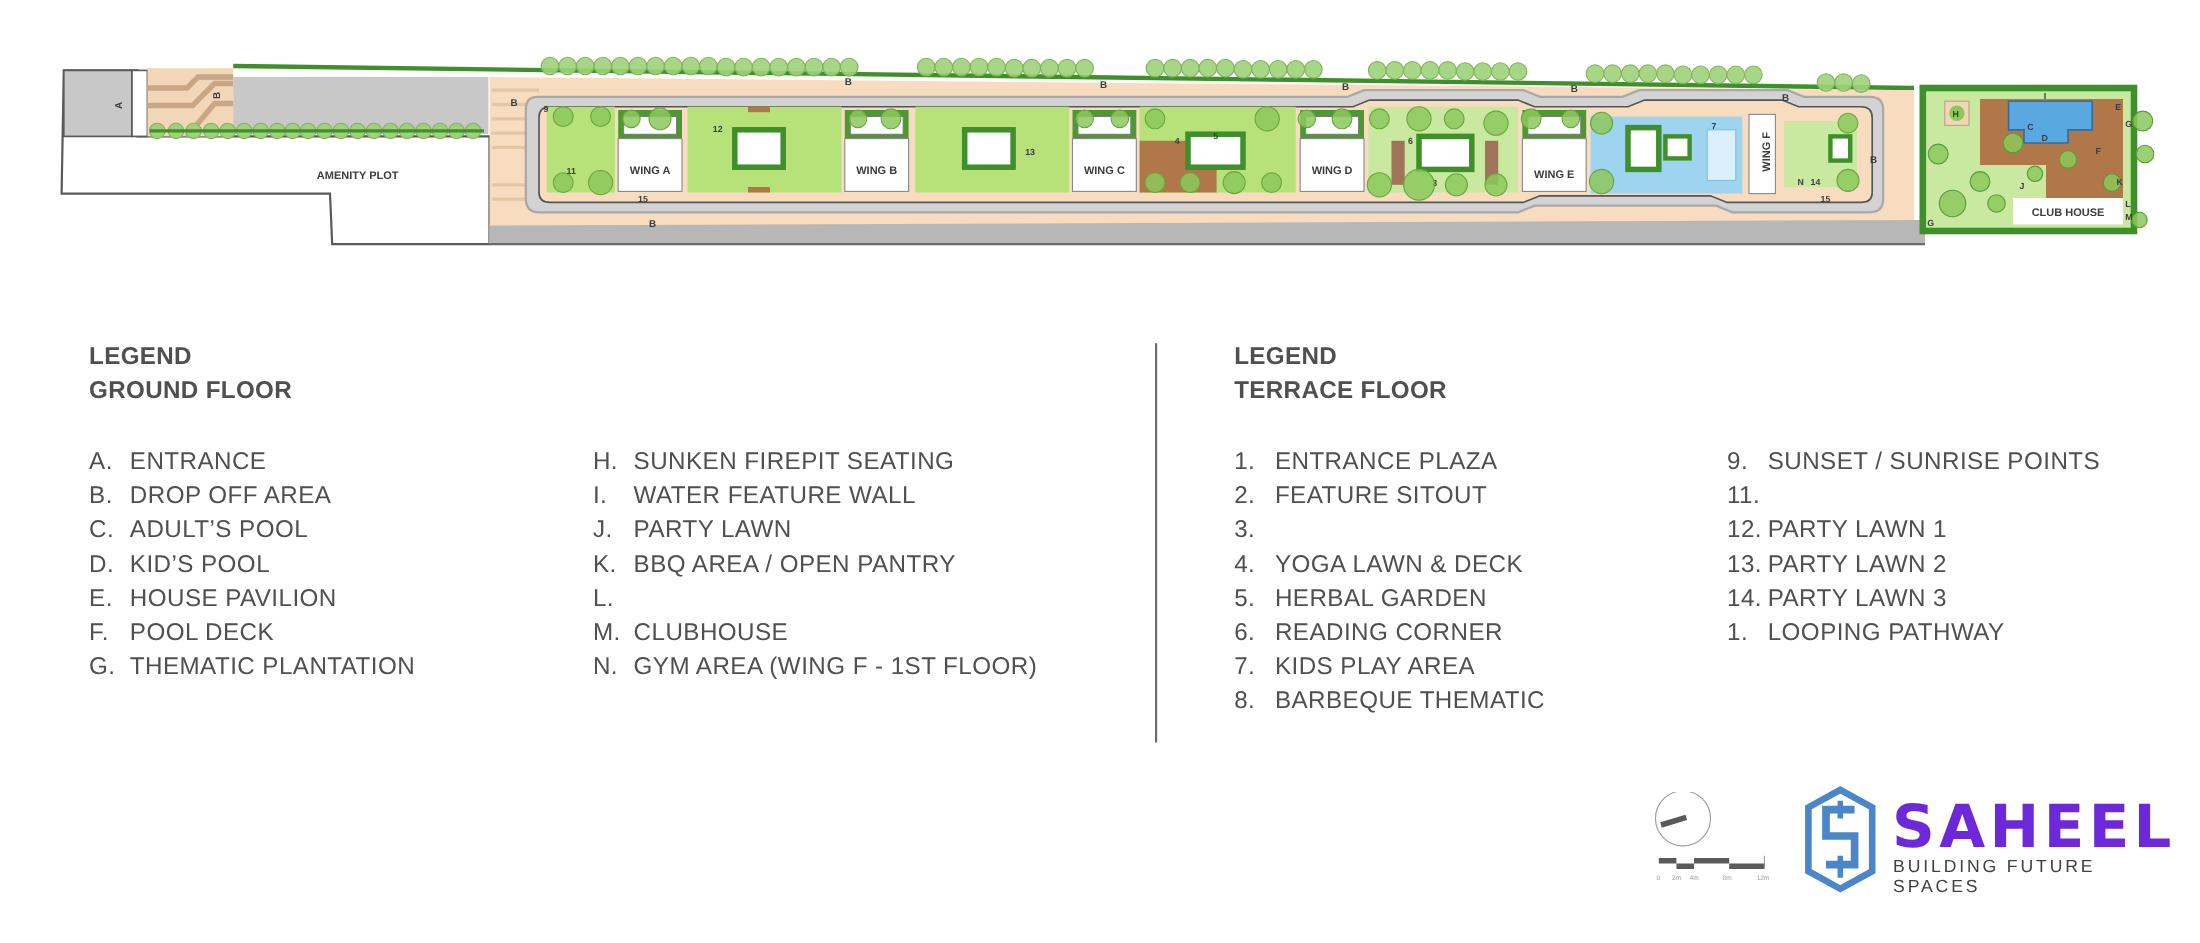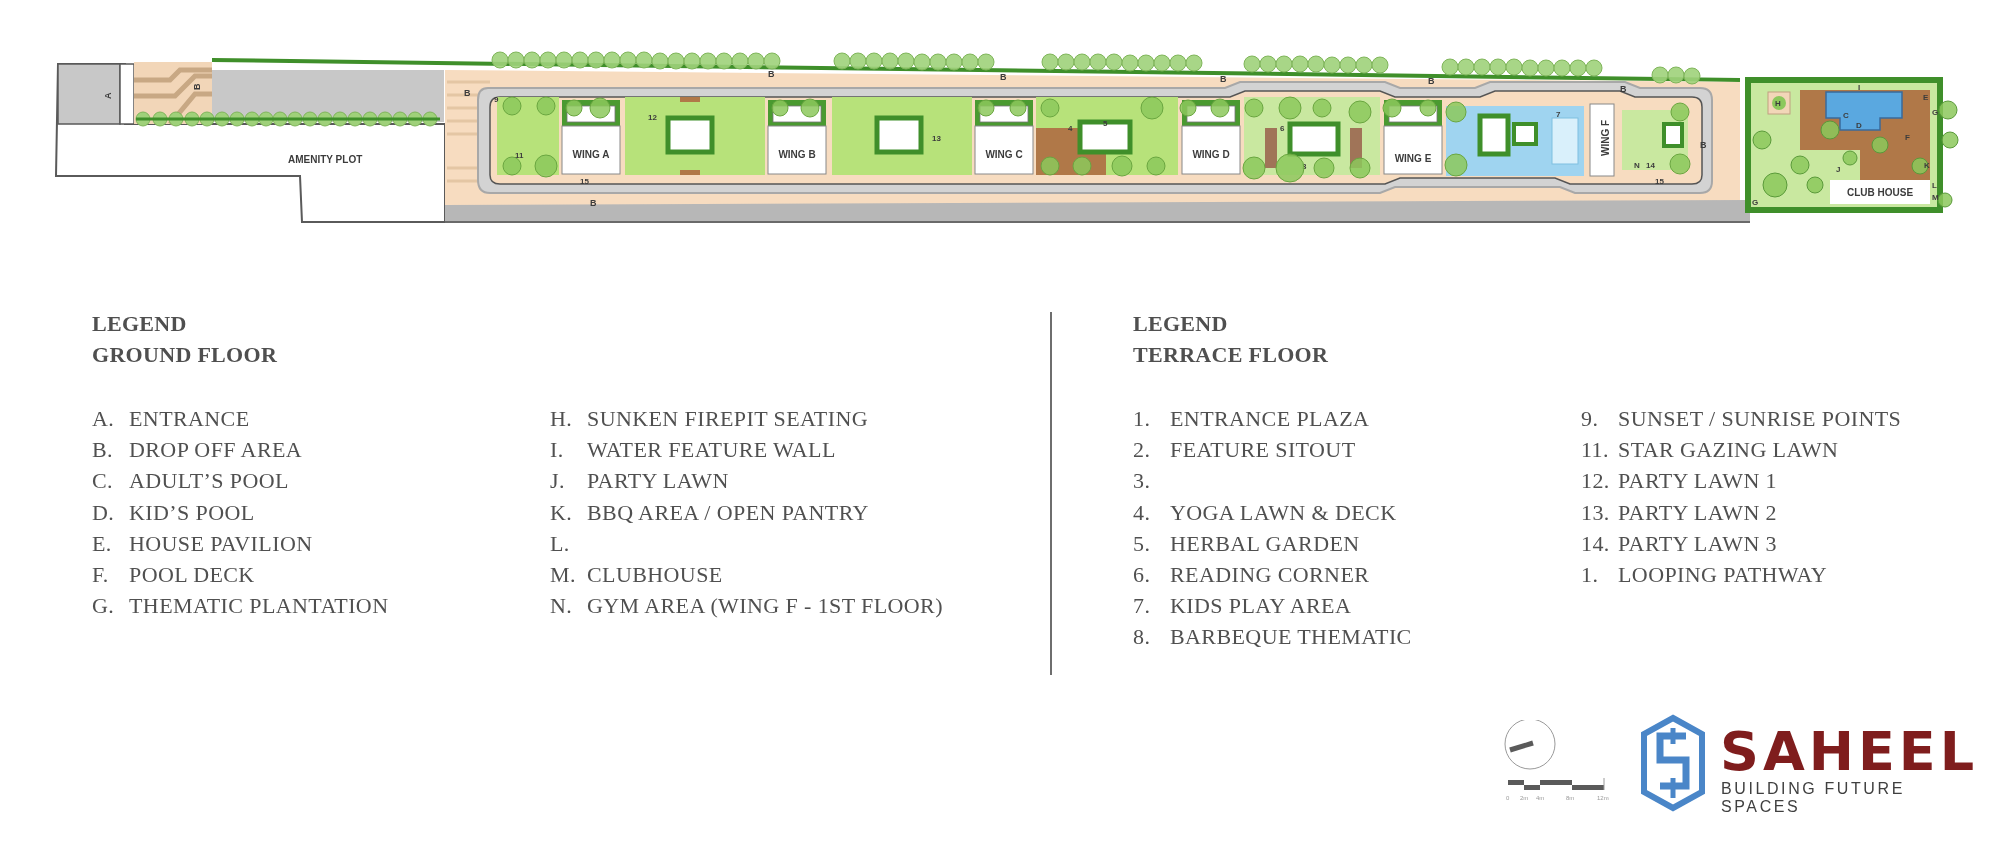--- a/index.html
+++ b/index.html
@@ -1,27 +1,27 @@
 <!DOCTYPE html>
 <html><head>
 <meta charset="utf-8">
 <style>
   html,body{margin:0;padding:0;background:#ffffff;}
   body{width:2000px;height:857px;position:relative;overflow:hidden;font-family:"Liberation Sans",sans-serif;color:#4a4a4a;}
   .plan{position:absolute;left:0;top:0;width:2000px;height:240px;}
-  .legend{position:absolute;font-family:Liberation Serif, serif;color:#505050;margin-left:11px;}
+  .legend{position:absolute;font-family:Liberation Sans, sans-serif;color:#505050;}
   .legend-head{font-weight:bold;font-size:22px;line-height:31px;letter-spacing:0.3px;color:#4f4f4f;}
   .legend-col{position:absolute;font-size:22px;line-height:31.2px;letter-spacing:0.4px;}
   .legend-row{display:flex;white-space:nowrap;}
   .legend-key{display:inline-block;width:37px;}
   .legend-key.num{width:37px;}
   .divider{position:absolute;left:1050px;top:312px;width:2px;height:363px;background:#6e6e6e;}
   .scale{position:absolute;left:1500px;top:720px;width:120px;height:90px;}
   .logo{position:absolute;left:1640px;top:714px;width:330px;height:100px;}
-  .logo-name{position:absolute;left:80px;top:10px;font-family:"DejaVu Sans",sans-serif;font-weight:bold;font-size:54px;letter-spacing:4px;color:#7f1d1d;line-height:56px;}
+  .logo-name{position:absolute;left:80px;top:10px;font-family:"DejaVu Sans",sans-serif;font-weight:bold;font-size:54px;letter-spacing:4px;color:#6d28d9;line-height:56px;}
   .logo-tag{position:absolute;left:81px;top:66px;font-family:Liberation Sans, sans-serif;font-size:16px;letter-spacing:2.6px;color:#404040;}
   .plan-label{font-family:"Liberation Sans",sans-serif;font-weight:bold;fill:#3c3c3c;}
 </style>
 </head>
 <body>
 
 <svg class="plan" viewBox="0 0 2000 240" xmlns="http://www.w3.org/2000/svg">
 
   <path d="M58 64 L125 64 L125 124 L445 124 L445 222 L302 222 L300 176 L56 176 Z" fill="#ffffff" stroke="#5a5a5a" stroke-width="2"></path>
 
@@ -400,21 +400,20 @@
         <span>BARBEQUE THEMATIC</span>
       </div>
   </div>
   <div class="legend-col" style="left:448px;top:95px;">
     <div class="legend-row">
         <span class="legend-key num">9.</span>
         <span>SUNSET / SUNRISE POINTS</span>
       </div>
     <div class="legend-row">
         <span class="legend-key num">11.</span>
-        <span>STAR GAZING LAWN</span>
       </div>
     <div class="legend-row">
         <span class="legend-key num">12.</span>
         <span>PARTY LAWN 1</span>
       </div>
     <div class="legend-row">
         <span class="legend-key num">13.</span>
         <span>PARTY LAWN 2</span>
       </div>
     <div class="legend-row">

